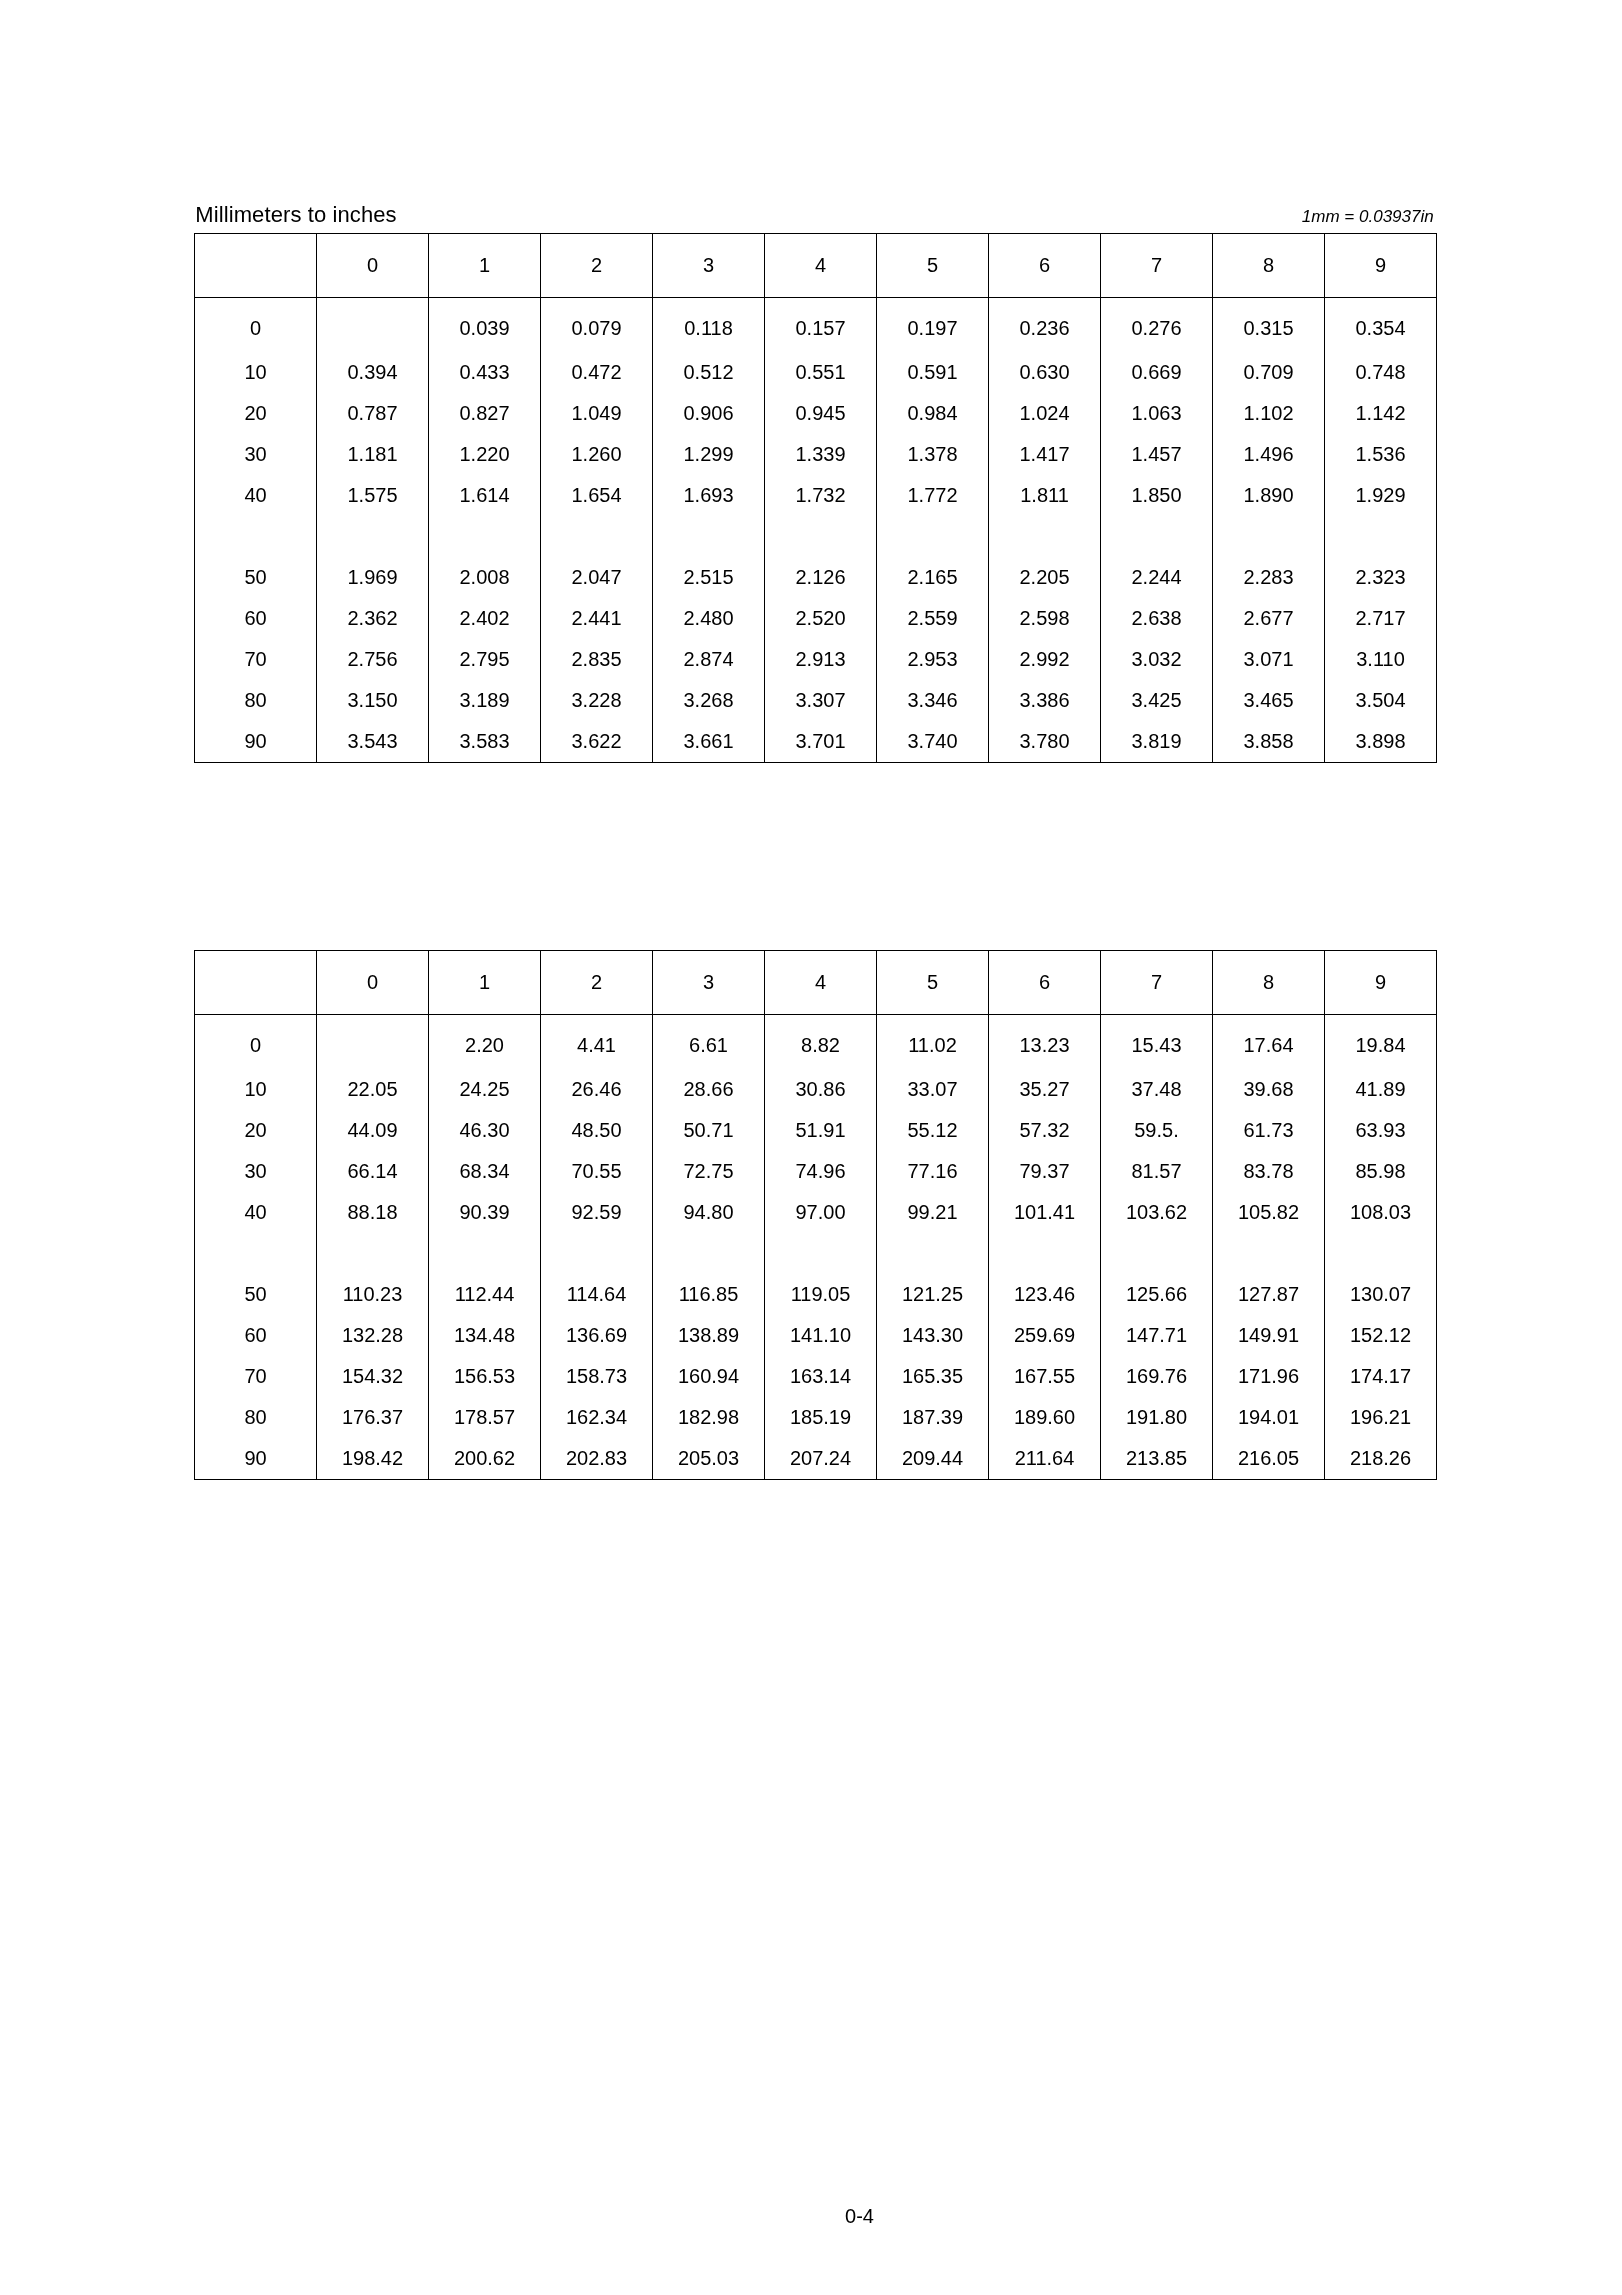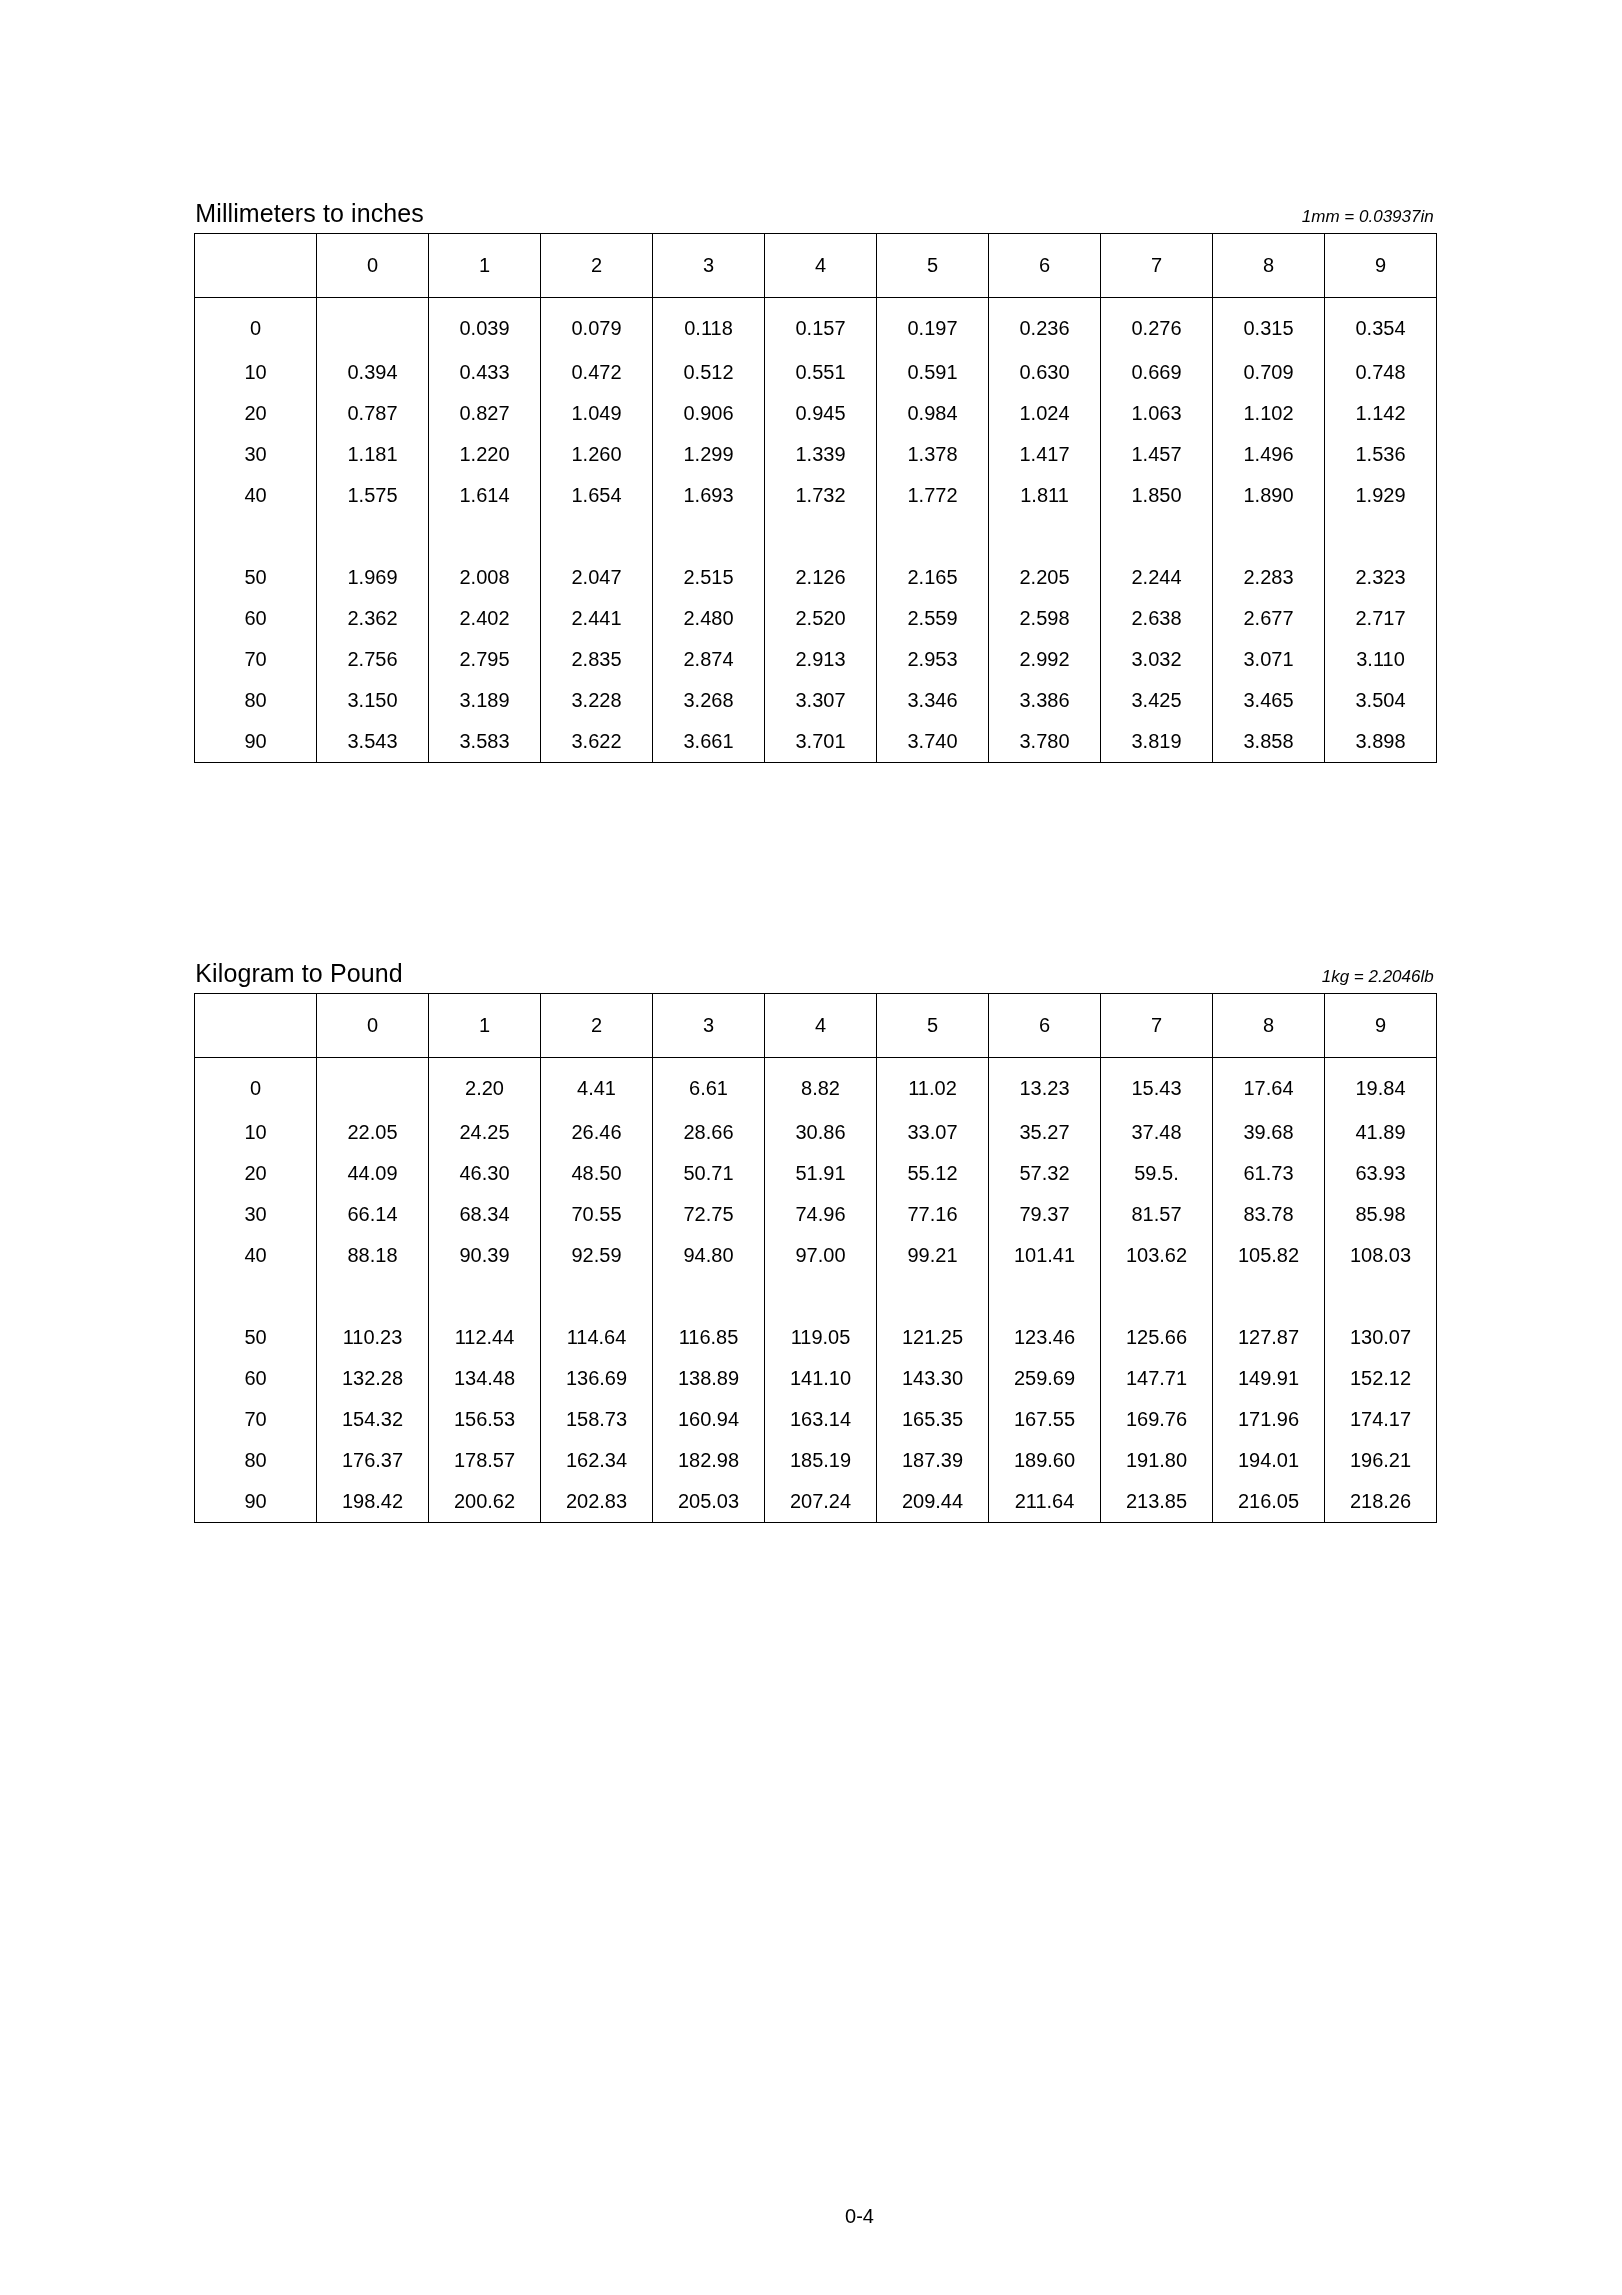--- a/index.html
+++ b/index.html
@@ -32,21 +32,21 @@
   #block-kg { top: 950px; }
 
   .block-head {
     position: relative;
     height: 43px;
   }
   .block-title {
     position: absolute;
     left: 1.3px;
     bottom: 5.2px;
-    font-size: 25px;
+    font-size: 22px;
     letter-spacing: 0.1px;
   }
   .block-note {
     position: absolute;
     right: 1.3px;
     bottom: 6.5px;
     font-size: 17px;
     font-style: italic;
   }
 
@@ -303,24 +303,20 @@
             <td>3.780</td>
             <td>3.819</td>
             <td>3.858</td>
             <td class="last">3.898</td>
           </tr>
         </tbody>
     </table>
   </div>
 
   <div class="block" id="block-kg">
-    <div class="block-head">
-      <div class="block-title">Kilogram to Pound</div>
-      <div class="block-note">1kg = 2.2046lb</div>
-    </div>
     <table class="conv" id="table-kg">
       <colgroup>
         <col class="rowhead">
           <col class="datacol">
           <col class="datacol">
           <col class="datacol">
           <col class="datacol">
           <col class="datacol">
           <col class="datacol">
           <col class="datacol">

